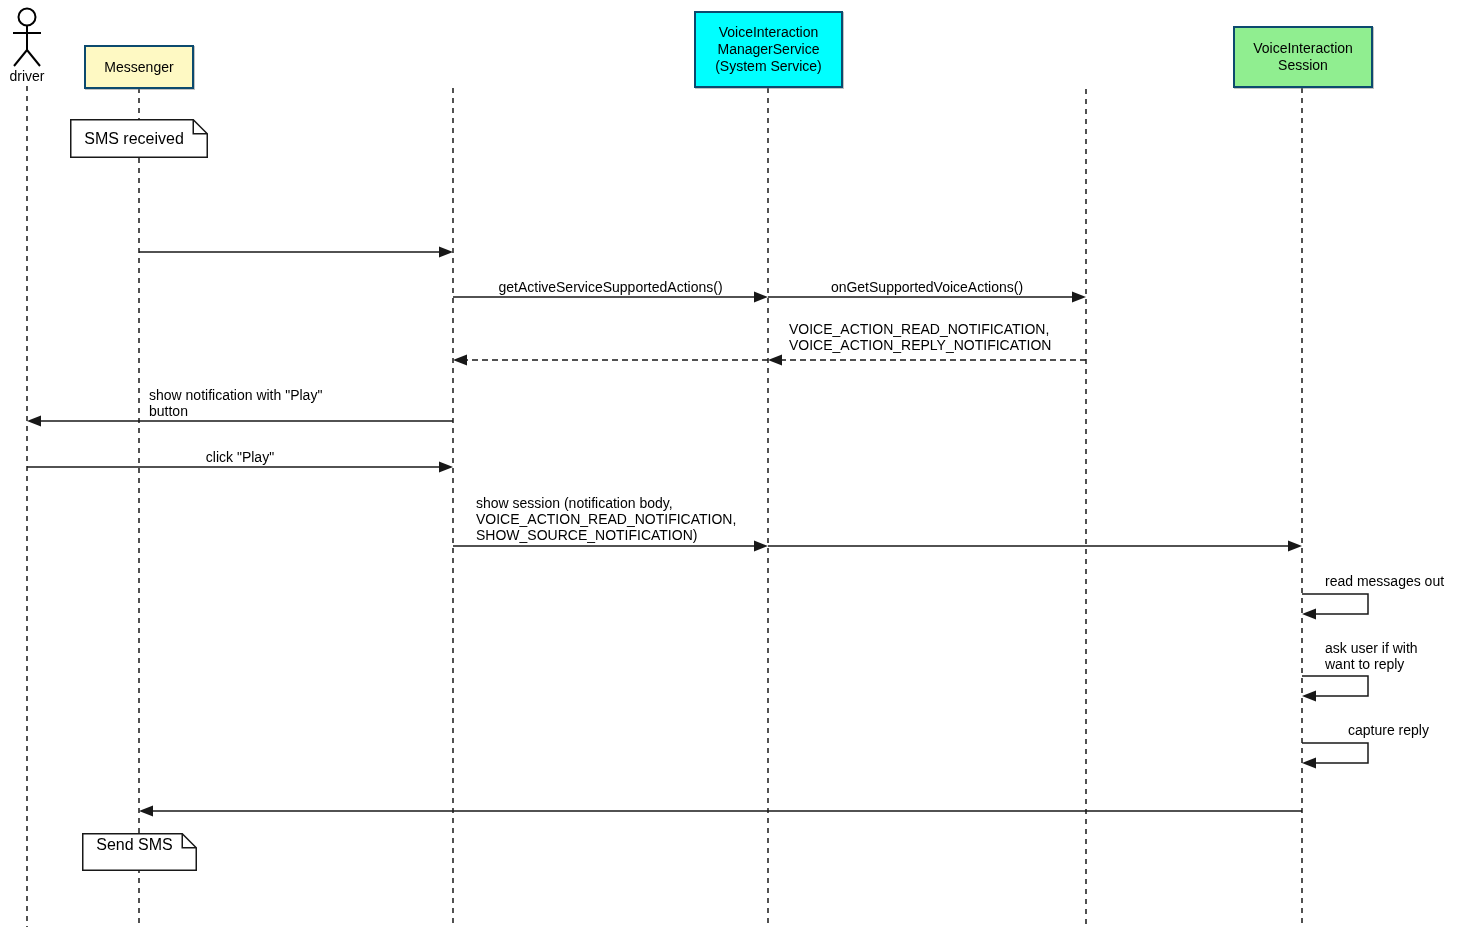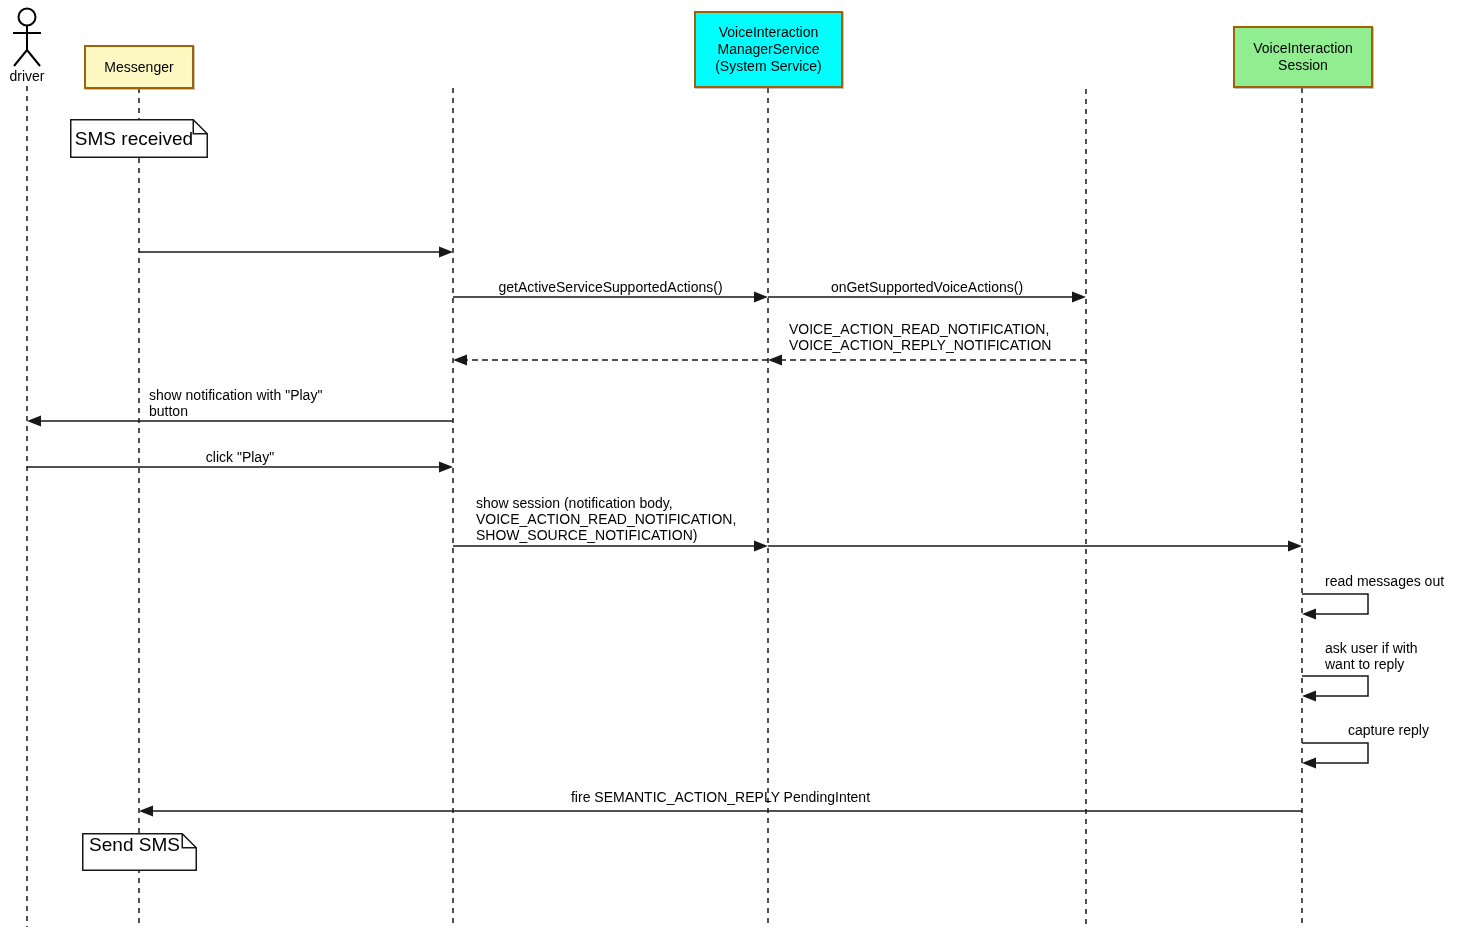--- a/index.html
+++ b/index.html
@@ -9,21 +9,21 @@
     height: 929px;
     background: #ffffff;
     font-family: "Liberation Sans", sans-serif;
     color: #000000;
     overflow: hidden;
   }
   .layer { position: absolute; left: 0; top: 0; }
   .participant {
     position: absolute;
     box-sizing: border-box;
-    border: 2px solid #a16207;
+    border: 2px solid #0c4a6e;
     display: flex;
     align-items: center;
     justify-content: center;
     text-align: center;
     font-size: 14px;
     line-height: 17px;
     white-space: pre-line;
     box-shadow: 1px 1px 0 rgba(120,120,120,0.45);
   }
   .actor-label {
@@ -35,21 +35,21 @@
   .note {
     position: absolute;
   }
   .note svg { position: absolute; left: 0; top: 0; }
   .note .note-text {
     position: absolute;
     left: 0; top: 0; right: 10px; bottom: 0;
     display: flex;
     align-items: center;
     justify-content: center;
-    font-size: 19px;
+    font-size: 16px;
   }
   .msg {
     position: absolute;
     font-size: 14px;
     line-height: 16px;
     white-space: pre-line;
   }
   .msg.center { text-align: center; }
 </style>
 </head>
@@ -163,15 +163,14 @@
   <div class="msg" style="left:149px; top:387px;">show notification with "Play"
 button</div>
   <div class="msg center" style="left:27px; top:449px; width:426px;">click "Play"</div>
   <div class="msg" style="left:476px; top:495px;">show session (notification body,
 VOICE_ACTION_READ_NOTIFICATION,
 SHOW_SOURCE_NOTIFICATION)</div>
   <div class="msg" style="left:1325px; top:573px;">read messages out</div>
   <div class="msg" style="left:1325px; top:640px;">ask user if with
 want to reply</div>
   <div class="msg" style="left:1325px; top:722px;margin-left:23px;">capture reply</div>
-  <div class="msg center" style="left:139px; top:789px; width:1163px;">fire SEMANTIC_ACTION_REPLY PendingIntent</div>
 
 </div>
 
 </body></html>

